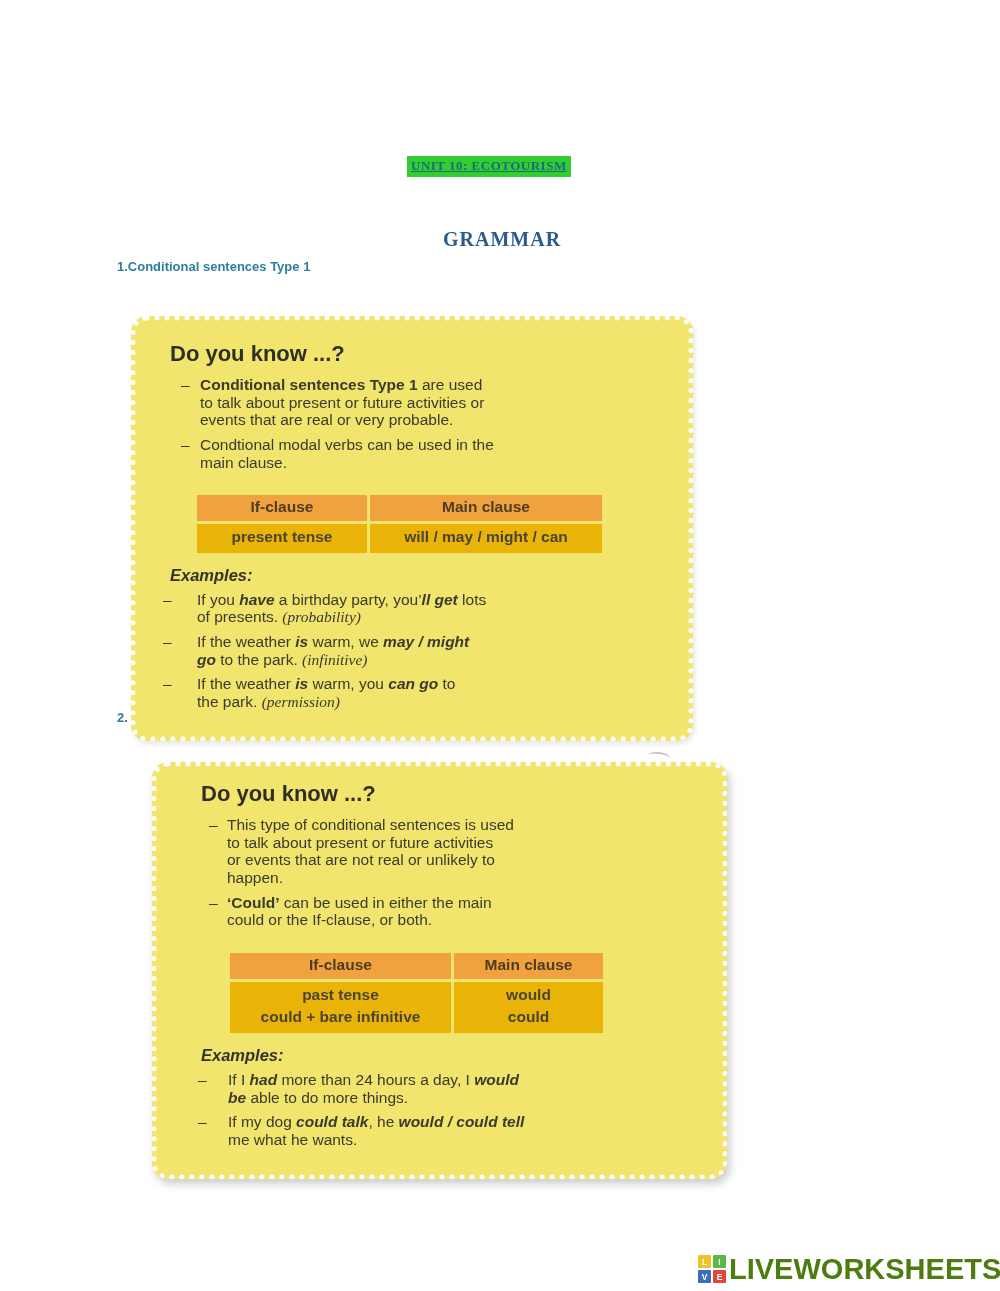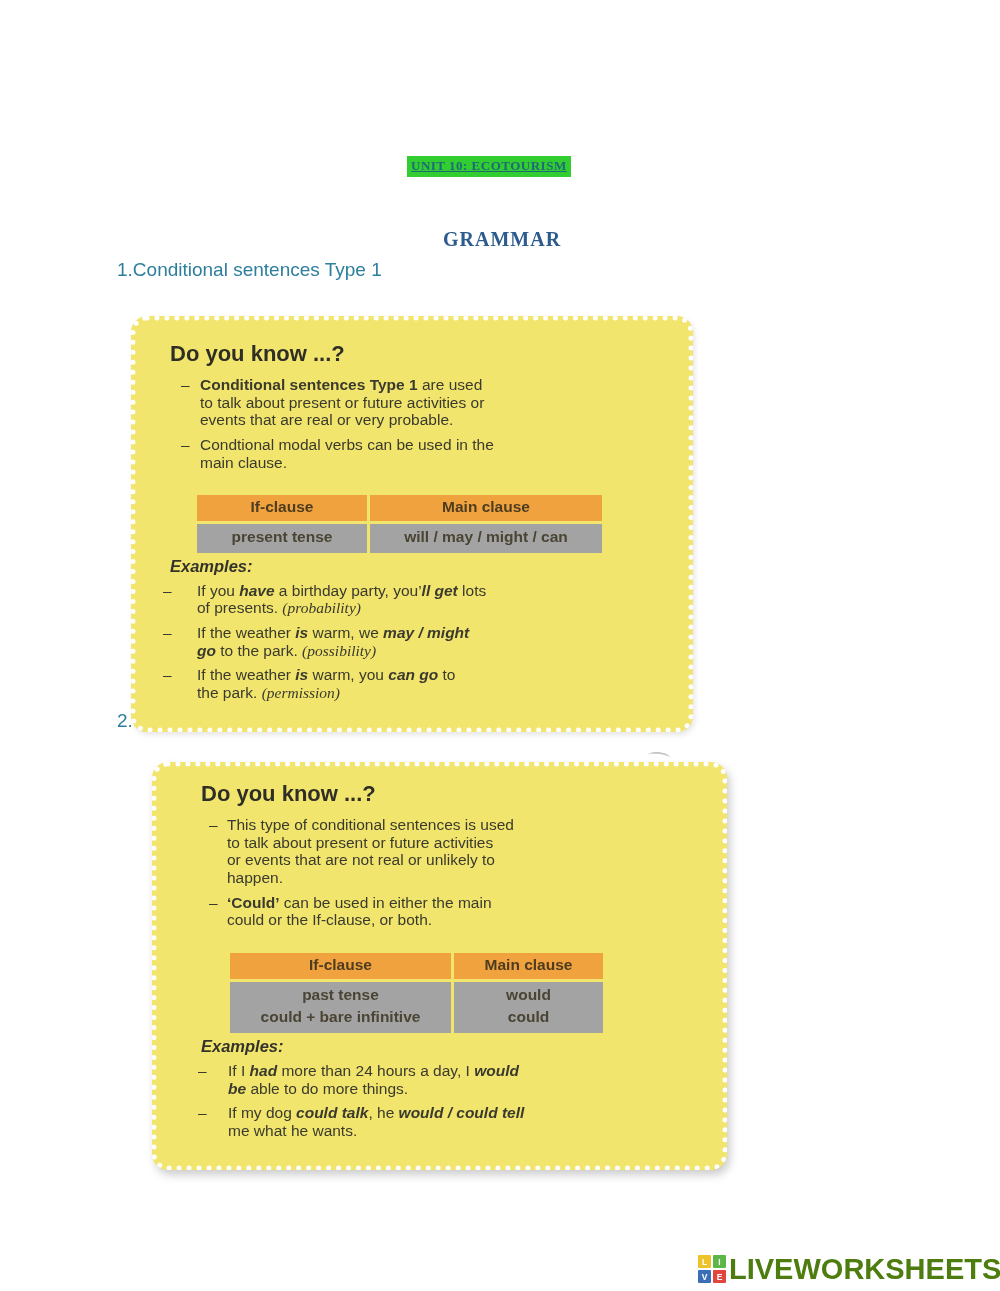--- a/index.html
+++ b/index.html
@@ -7,21 +7,21 @@
         font-family:"Liberation Sans",sans-serif;}
 
   
   .unit-title{position:absolute;left:377px;top:156px;display:inline-block;
     font-family:"Liberation Serif",serif;font-weight:700;font-size:13px;
     background:#31cd31;color:#1e6b78;text-decoration:underline;
     padding:2px 4px 3px 4px;letter-spacing:.5px;margin-left:30px;}
   .grammar-title{position:absolute;left:443px;top:228px;
     font-family:"Liberation Serif",serif;font-weight:700;font-size:20px;
     color:#2d5b8d;letter-spacing:1px;}
-  .section-heading{position:absolute;font-weight:400;font-size:19px;color:#2e7e9d;}
+  .section-heading{position:absolute;font-weight:700;font-size:13px;color:#2e7e9d;}
   .section-1{left:117px;top:259px;}
   .section-2{left:117px;top:710px;}
 
   
   .stamp-box{position:absolute;background:#f2e56d;border:5px dotted #ffffff;
     border-radius:16px;color:#3a3a2e;z-index:2;}
   .box-1{left:131px;top:316px;width:492px;min-height:350px;
     padding:20px 26px 18px 34px;box-sizing:content-box;
     box-shadow:2px 3px 5px rgba(160,160,160,.25);}
   .box-2{left:152px;top:762px;width:497px;min-height:355px;
@@ -33,32 +33,32 @@
   .dash{flex:none;color:#3a3a2e;}
   .list-tight{margin-left:11px;}
   .list-tight .dash{width:19px;}
   .box-2 .list-tight{margin-left:8px;}
   .box-2 .list-tight .dash{width:18px;}
   .examples-list{margin-top:6px;}
   .box-1 .examples-list{margin-left:-7px;}
   .box-1 .examples-list .dash{width:34px;}
   .box-2 .examples-list{margin-left:-3px;}
   .box-2 .examples-list .dash{width:30px;}
-  .examples-label{margin-top:4px;font-weight:700;font-style:italic;font-size:16.5px;color:#33332b;}
+  .examples-label{margin-top:13px;font-weight:700;font-style:italic;font-size:16.5px;color:#33332b;}
   .b{font-weight:700;}
   .i{font-style:italic;font-family:Liberation Serif, serif;}
   .bi{font-weight:700;font-style:italic;}
 
   
   .gram-table{display:grid;gap:3px;margin-top:24px;width:max-content;}
   .box-1 .gram-table{margin-left:27px;}
   .box-2 .gram-table{margin-left:29px;}
   .gram-table .th{background:#f0a23f;font-weight:700;font-size:15.5px;color:#4d3c20;
     text-align:center;padding:3px 4px 5px 4px;}
-  .gram-table .td{background:#a3a3a3;font-weight:600;font-size:15.5px;color:#4a4434;
+  .gram-table .td{background:#eab308;font-weight:600;font-size:15.5px;color:#4a4434;
     text-align:center;padding:2px 4px 4px 4px;line-height:1.45;}
 
   
   .leaf{position:absolute;left:628px;top:886px;width:46px;height:268px;background:#b9c44f;
     z-index:1;clip-path:polygon(58% 0%,70% 1%,92% 12%,92% 100%,2% 100%,2% 80%,47% 79%,50% 10%);}
   .curl{position:absolute;left:648px;top:752px;width:22px;height:7px;
     border-top:2px solid #9a9a9a;border-radius:50%;transform:rotate(7deg);opacity:.55;}
 
   
   .footer-logo{position:absolute;left:698px;top:1251px;display:flex;align-items:center;}
@@ -97,21 +97,21 @@
         <div class="td">will / may / might / can</div>
       </div>
     <div class="examples-label">Examples:</div>
     <div class="bullet-list examples-list">
         <div class="bullet-line">
           <span class="dash">–</span>
           <span class="bullet-body"><span>If you </span><span class="bi">have</span><span> a birthday party, you’</span><span class="bi">ll get</span><span> lots</span><br><span>of presents. </span><span class="i">(probability)</span></span>
         </div>
         <div class="bullet-line">
           <span class="dash">–</span>
-          <span class="bullet-body"><span>If the weather </span><span class="bi">is</span><span> warm, we </span><span class="bi">may / might</span><br><span class="bi">go</span><span> to the park. </span><span class="i">(possibility)</span></span>
+          <span class="bullet-body"><span>If the weather </span><span class="bi">is</span><span> warm, we </span><span class="bi">may / might</span><br><span class="bi">go</span><span> to the park. </span><span class="i">(infinitive)</span></span>
         </div>
         <div class="bullet-line">
           <span class="dash">–</span>
           <span class="bullet-body"><span>If the weather </span><span class="bi">is</span><span> warm, you </span><span class="bi">can go</span><span> to</span><br><span>the park. </span><span class="i">(permission)</span></span>
         </div>
       </div>
   </div>
 
   <div class="section-heading section-2">2. Condtional sentences Type 2</div>
 

